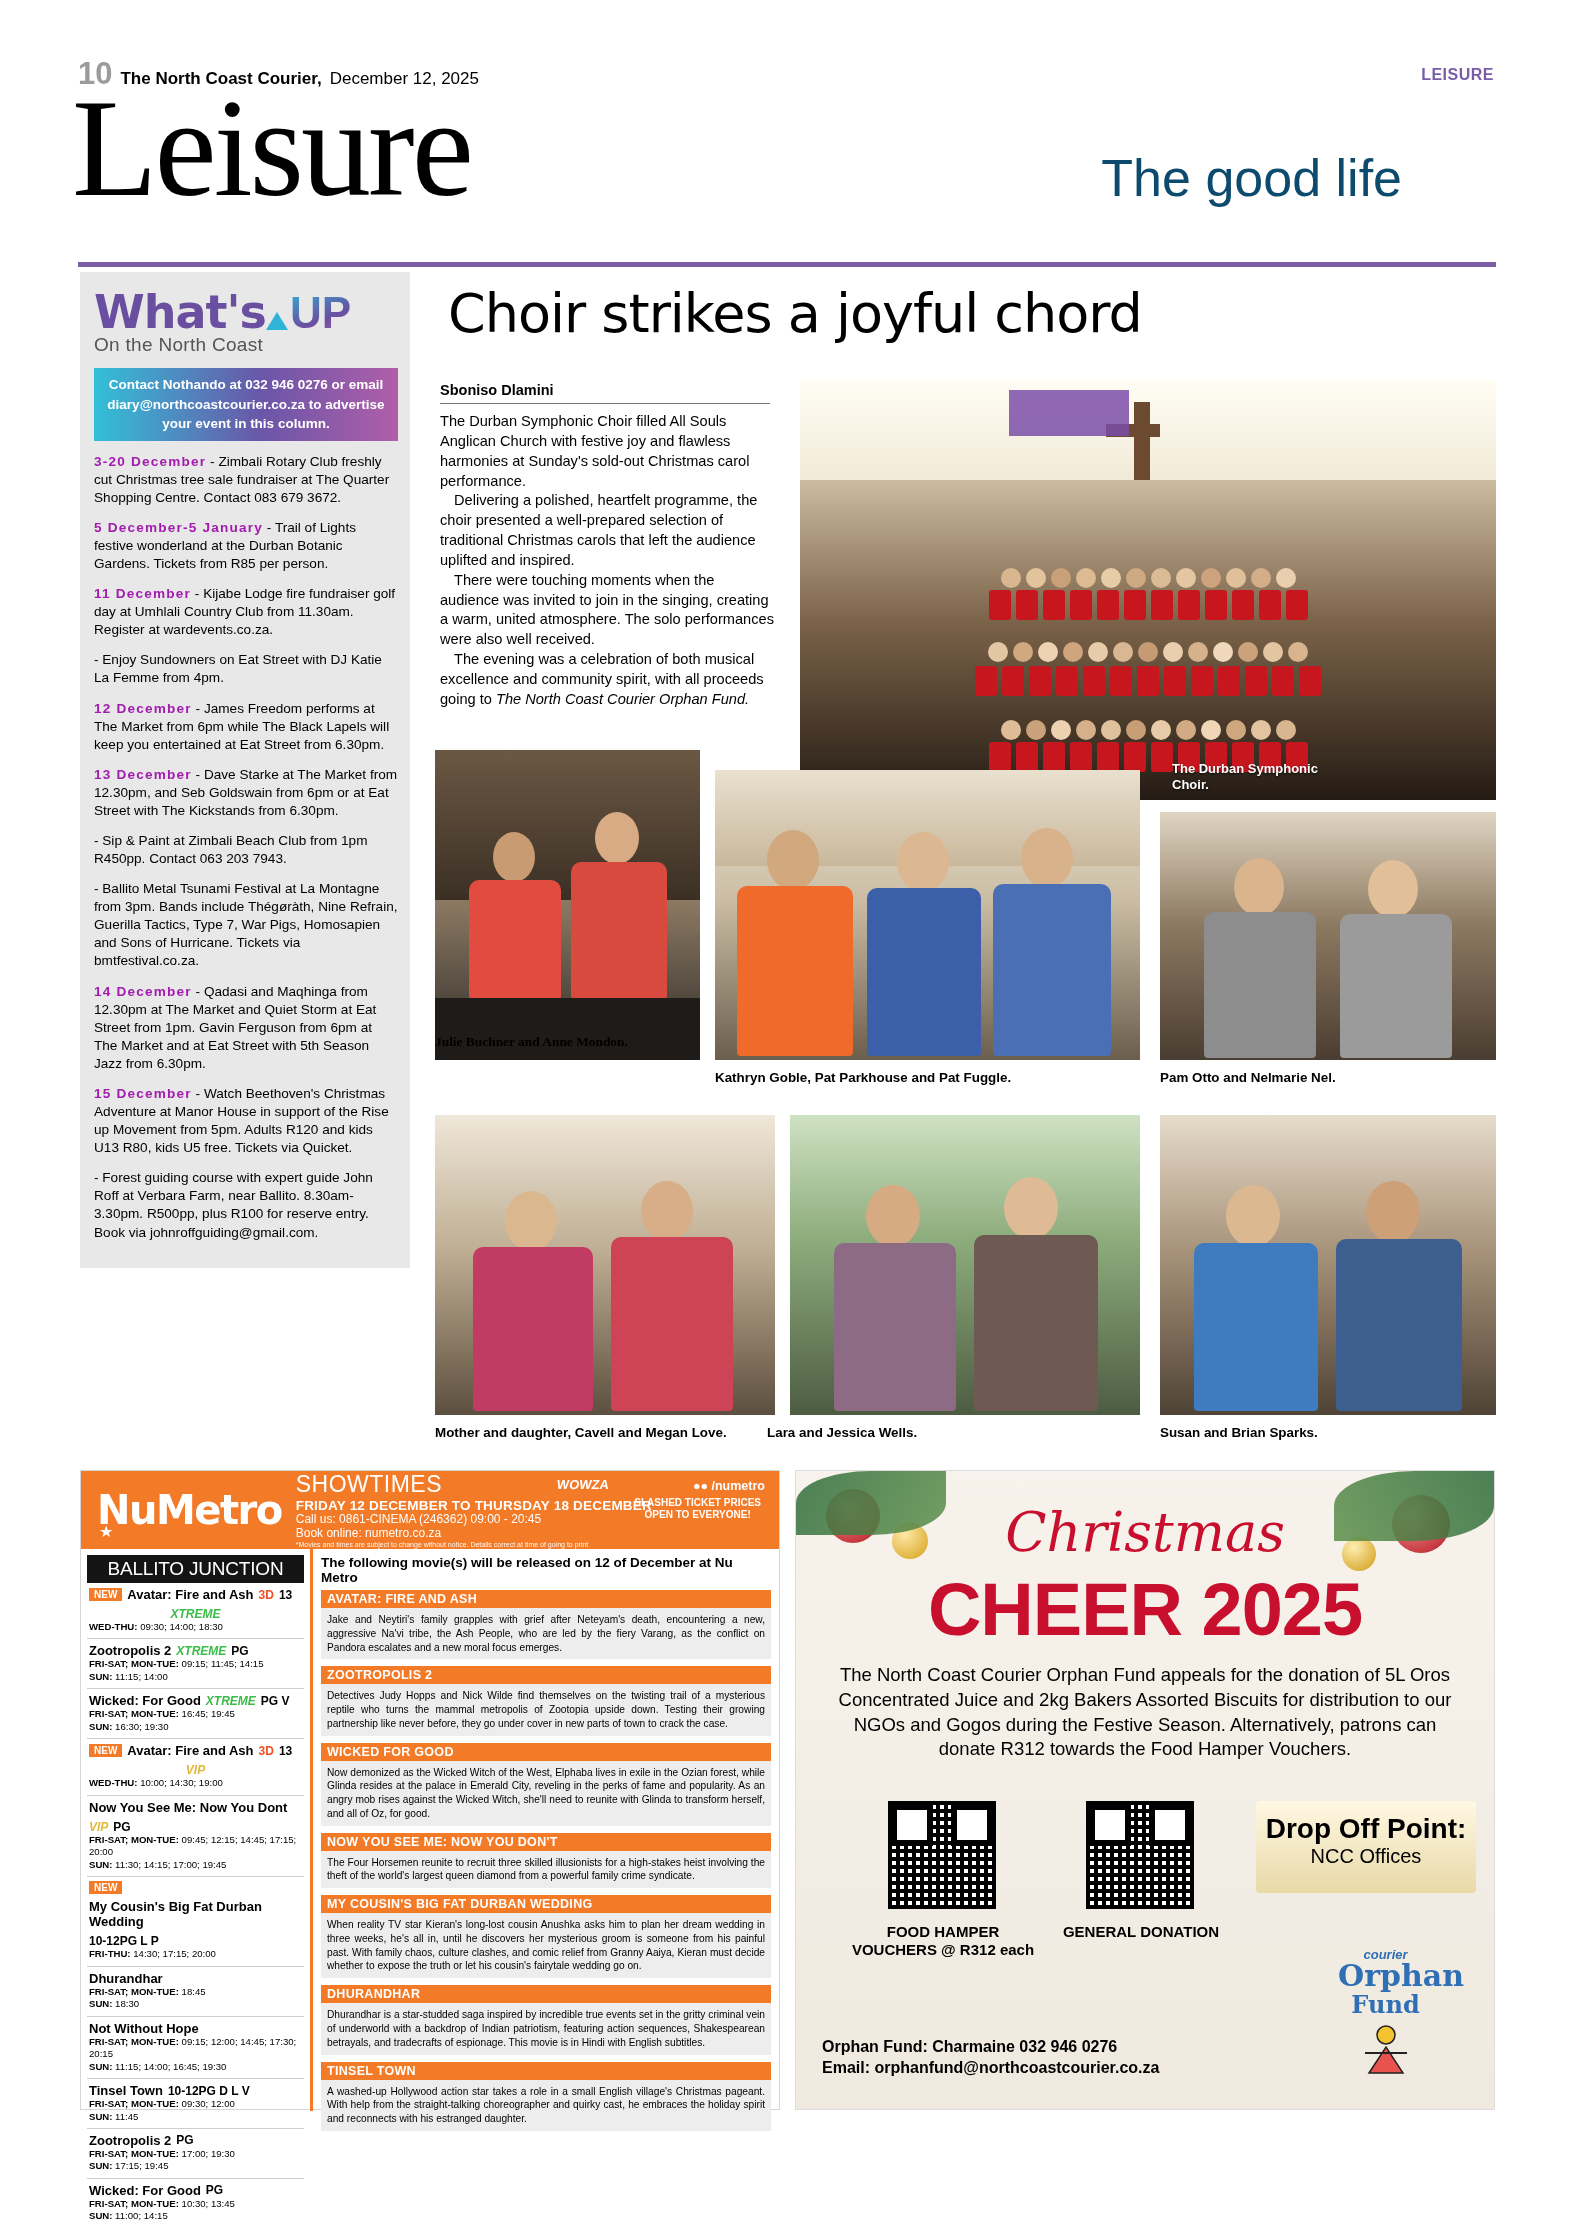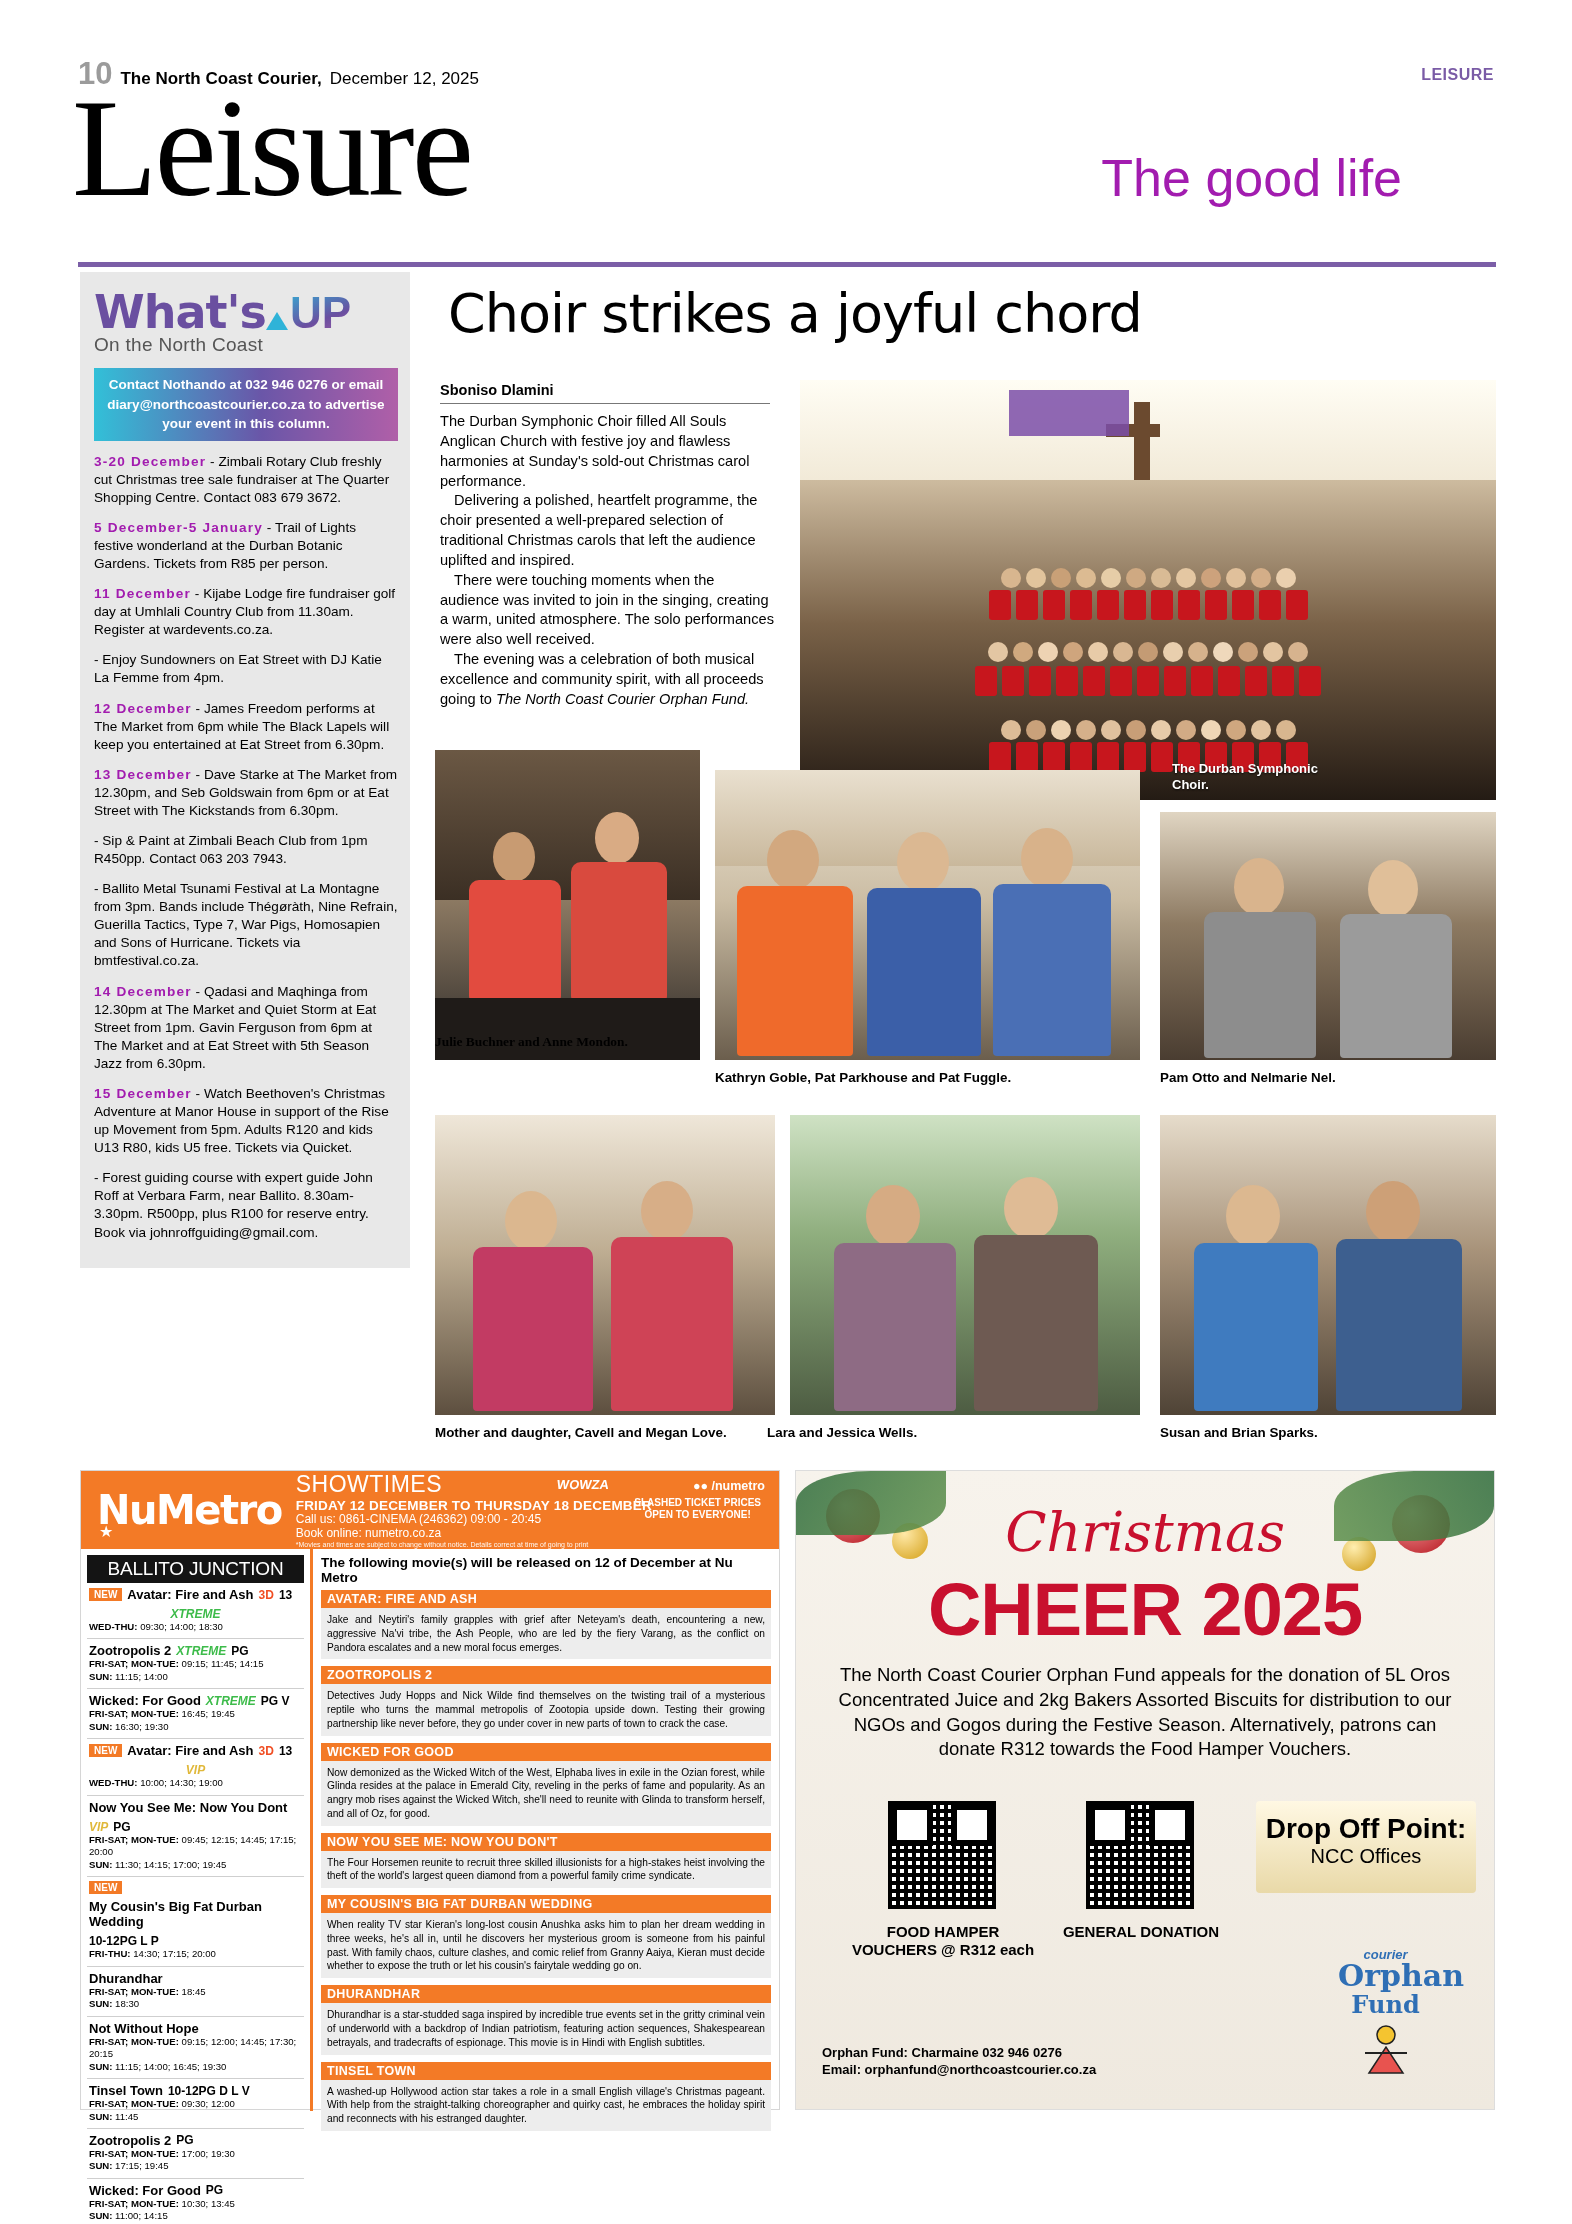--- a/index.html
+++ b/index.html
@@ -8,21 +8,21 @@
 
   
   .folio{position:absolute;left:78px;top:58px;display:flex;align-items:baseline;gap:8px;}
   .folio-num{font-size:31px;font-weight:bold;color:#9b9b9b;line-height:1;}
   .folio-pub{font-size:17px;font-weight:bold;}
   .folio-date{font-size:17px;font-weight:normal;}
   .section-tag{position:absolute;right:78px;top:66px;font-size:16px;font-weight:bold;color:#7a5ba6;letter-spacing:.5px;}
 
   
   .masthead{position:absolute;left:72px;top:78px;font-family:"Liberation Serif",serif;font-size:140px;line-height:1;letter-spacing:-3px;}
-  .tagline{position:absolute;right:170px;top:148px;font-size:52px;color:#a21caf;font-family:"Liberation Sans",sans-serif;}
+  .tagline{position:absolute;right:170px;top:148px;font-size:52px;color:#0c4a6e;font-family:"Liberation Sans",sans-serif;}
   .rule-purple{position:absolute;left:78px;top:262px;width:1418px;height:5px;background:#7b5ea7;}
 
   
   .whatsup{position:absolute;left:80px;top:272px;width:330px;background:#e8e8e8;padding:16px 12px 14px 14px;box-sizing:border-box;}
   .wu-logo{position:relative;height:70px;}
   .wu-word{font-size:46px;font-weight:bold;color:#6a4fa0;letter-spacing:-1px;line-height:.95;font-family:"DejaVu Sans",sans-serif;}
   .wu-up{display:inline-block;margin-left:6px;font-size:44px;font-weight:bold;
         background:linear-gradient(160deg,#2fb3d8 0%,#6a4fa0 60%,#a45fa8 100%);
         -webkit-background-clip:text;background-clip:text;color:transparent;}
   .wu-arrow{display:inline-block;width:0;height:0;border-left:11px solid transparent;border-right:11px solid transparent;border-bottom:18px solid #2fb3d8;vertical-align:-2px;margin-right:-4px;}
@@ -104,21 +104,21 @@
       repeating-linear-gradient(0deg,#000 0 4px,#fff 4px 8px),
       repeating-linear-gradient(90deg,#000 0 4px,transparent 4px 8px);background-blend-mode:multiply;}
   .qr::before,.qr::after{content:"";position:absolute;width:30px;height:30px;border:6px solid #000;background:#fff;}
   .qr::before{left:3px;top:3px;}
   .qr::after{right:3px;top:3px;}
   .qrlbl{position:absolute;font-size:15px;font-weight:bold;text-align:center;line-height:1.2;}
   .dropbox{position:absolute;right:18px;top:330px;width:220px;height:92px;
       background:linear-gradient(#fff8e3,#e9d9a8);border-radius:4px;text-align:center;padding-top:12px;box-sizing:border-box;}
   .drop-t{font-size:28px;font-weight:bold;}
   .drop-s{font-size:20px;}
-  .contactbar{position:absolute;left:26px;right:31px;bottom:30px;font-size:13px;font-weight:bold;line-height:1.35;}
+  .contactbar{position:absolute;left:26px;right:31px;bottom:30px;font-size:16px;font-weight:bold;line-height:1.35;}
   .orphan-logo{position:absolute;right:30px;bottom:28px;text-align:center;}
   .ol-courier{font-size:13px;color:#2f6fb5;font-style:italic;font-weight:bold;}
   .ol-orphan{font-family:"DejaVu Serif",serif;font-size:30px;font-weight:bold;color:#2f6fb5;line-height:.95;margin-left:31px;}
   .ol-fund{font-family:"DejaVu Serif",serif;font-size:24px;font-weight:bold;color:#2f6fb5;}
   .bauble{position:absolute;border-radius:50%;}
   .sprig{position:absolute;background:#2e6b3a;border-radius:50% 0;}
 </style>
 </head>
 <body>
 

